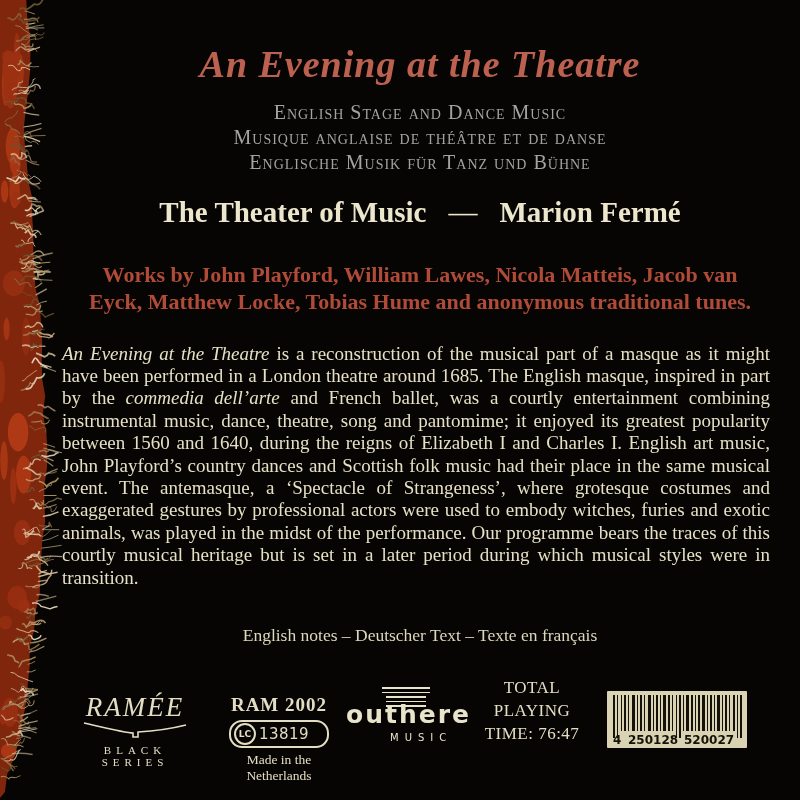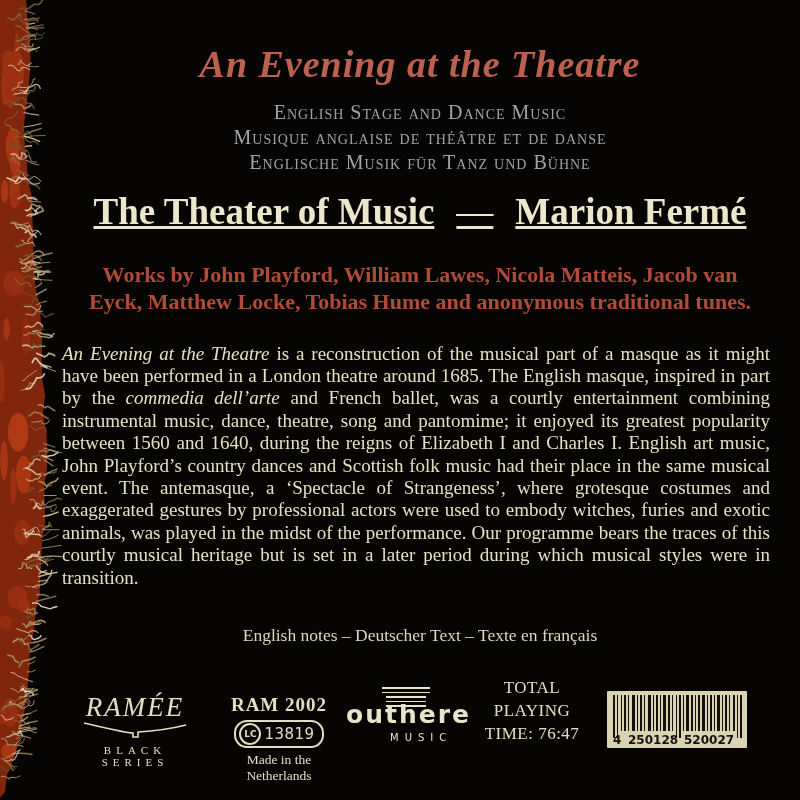--- a/index.html
+++ b/index.html
@@ -10,39 +10,39 @@
   }
   
   #fabric{position:absolute;left:0;top:0;width:62px;height:800px;}
   
   .content{position:absolute;left:42px;top:0;width:756px;text-align:center;}
   .album-title{
     margin:42px 0 0 0;font-style:italic;font-weight:600;
     font-size:38px;line-height:1.2;letter-spacing:1px;color:#bc6150;
   }
   .subtitles{margin-top:12px;font-variant:small-caps;font-size:20px;line-height:25px;letter-spacing:1px;color:#a3a3a3;}
-  .artist-line{margin-top:20px;font-size:37px;line-height:34px;font-weight:600;color:#ece7cc;text-decoration:underline;}
+  .artist-line{margin-top:20px;font-size:29px;line-height:34px;font-weight:600;color:#ece7cc;}
   .artist-line .dash{margin:0 22px;font-weight:400;}
   .works{margin:32px auto 0 auto;max-width:688px;font-size:22px;line-height:27px;font-weight:700;color:#b04b38;}
   .description{
     margin:28px 0 0 20px;width:708px;text-align:justify;
     font-size:19px;line-height:22.4px;color:#e6e1c5;
   }
   .notes{margin-top:36px;font-size:17.5px;color:#ddd8bd;}
   
   .footer-block{position:absolute;color:#e3dec3;}
   .ramee{left:76px;top:694px;width:118px;text-align:center;}
   .ramee-name{font-size:27px;letter-spacing:2px;line-height:26px;font-style:italic;}
   .ramee-swoosh{display:block;margin:0 auto;}
   .ramee-series{margin-top:4px;font-size:11px;letter-spacing:5px;}
   .catalog{left:224px;top:694px;width:110px;text-align:center;}
   .catalog-number{font-size:19px;font-weight:700;letter-spacing:1px;}
   .lc-badge{
     display:inline-flex;align-items:center;gap:3px;margin-top:4px;
-    border:2px solid #e3dec3;border-radius:13px;padding:1px 7px 1px 3px;
+    border:2px solid #e3dec3;border-radius:13px;padding:1px 18px 1px 3px;
     font-family:"DejaVu Sans", sans-serif;
   }
   .lc-circle{
     display:inline-flex;align-items:center;justify-content:center;
     width:18px;height:18px;border:2px solid #e3dec3;border-radius:50%;
     font-size:9px;font-weight:700;
   }
   .lc-number{font-size:15px;letter-spacing:.5px;}
   .made-in{margin-top:4px;font-size:13.5px;}
   .outhere{left:346px;top:700px;width:120px;}

